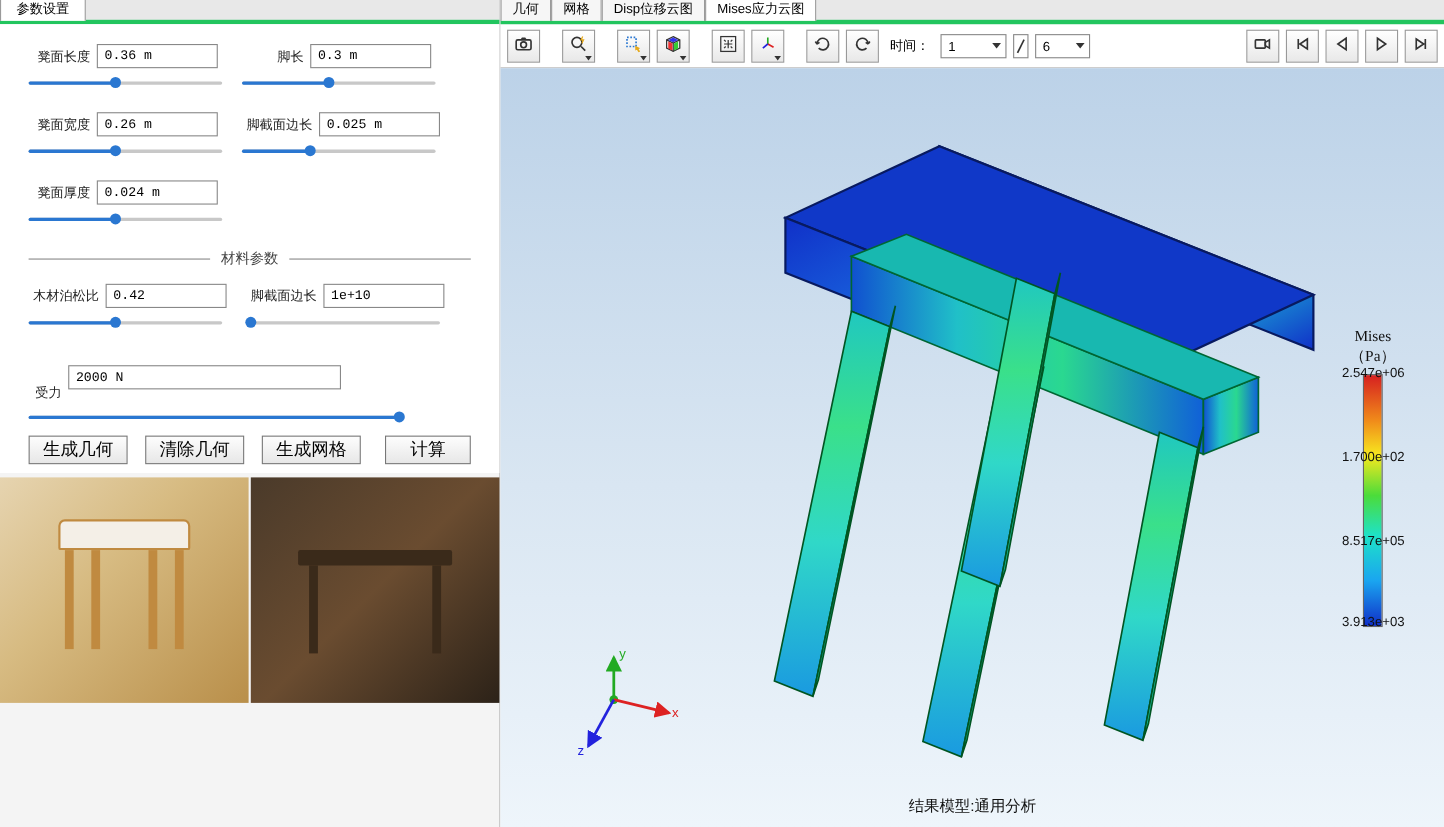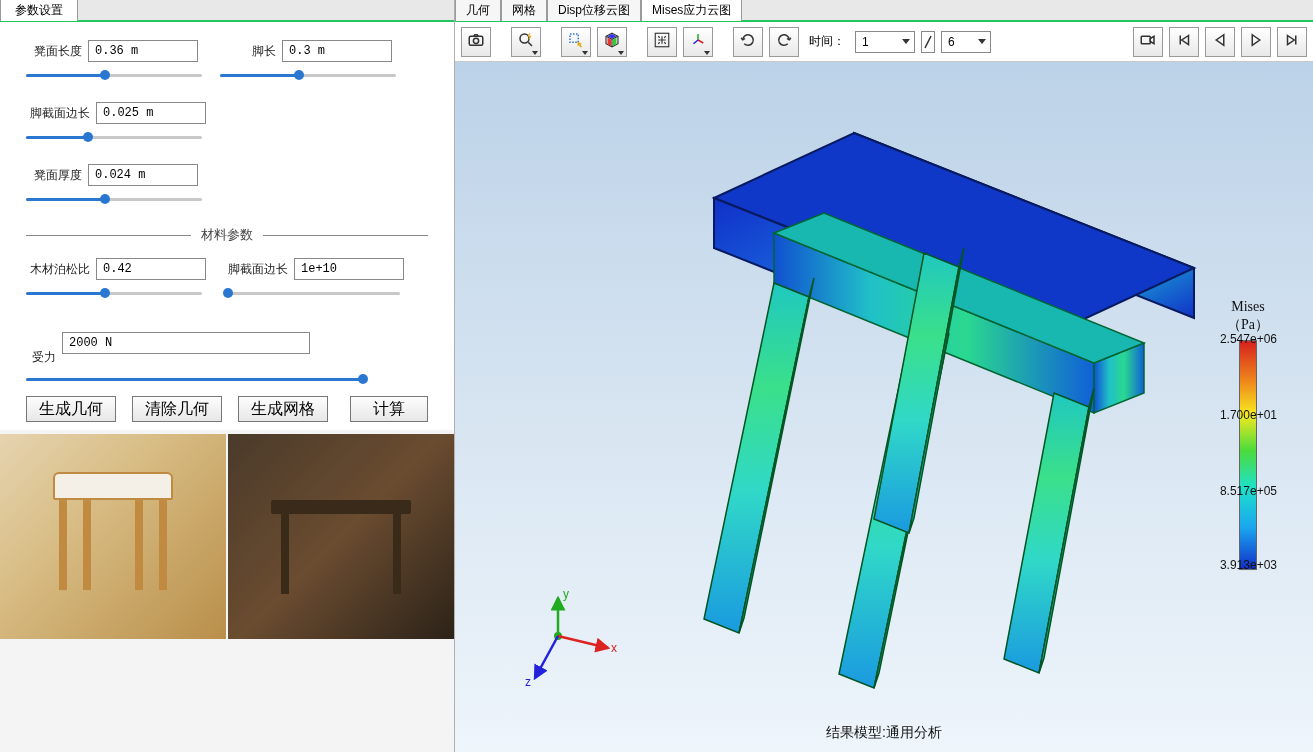--- a/index.html
+++ b/index.html
@@ -1,20 +1,20 @@
 <!DOCTYPE html>
 <html><head>
 <meta charset="utf-8">
 <style>
   * { box-sizing: border-box; }
   html,body { margin:0; padding:0; width:1313px; height:752px; font-family:"Microsoft YaHei","SimSun",Arial,sans-serif; font-size:12px; background:#fff; color:#000; overflow:hidden;}
   .app { display:flex; width:100%; height:100%; }
   .left-panel { width:455px; height:100%; border-right:1px solid #b0b0b0; display:flex; flex-direction:column; background:#f4f4f4;}
   .right-panel { flex:1; height:100%; display:flex; flex-direction:column; background:#fff; position:relative;}
-  .tabbar { height:22px; display:flex; align-items:flex-end; border-bottom:2px solid #22c55e; background:#e8e8e8; font-size:12px;}
+  .tabbar { height:22px; display:flex; align-items:flex-end; border-bottom:4px solid #22c55e; background:#e8e8e8; font-size:12px;}
   .tab { padding:3px 14px 2px 14px; border:1px solid #9a9a9a; border-bottom:none; background:#f6f6f6; margin-right:0; position:relative; top:1px; cursor:pointer;}
   .tab.active { background:#fff; }
   .right-tabbar .tab { padding:3px 10px 2px 10px;}
   .param-body { padding:18px 26px 8px 26px; background:#fff; }
   .section-title { display:flex; align-items:center; margin:6px 0 14px 0;}
   .section-title .line { flex:1; border-top:1px solid #888;}
   .section-title .txt { padding:0 10px; color:#444; font-size:13px;}
   .row { display:flex; align-items:flex-start; margin-bottom:20px; gap:18px;}
   .field { display:flex; flex-direction:column; gap:6px; }
   .field-top { display:flex; align-items:center; gap:6px;}
@@ -99,20 +99,31 @@
               <div class="track"></div>
               <div class="track-fill" style="width:45%"></div>
               <div class="thumb" style="left:45%"></div>
             </div>
         </div>
       </div>
 
       <div class="row">
         <div class="field">
           <div class="field-top">
+            <span class="lbl">凳面宽度</span>
+            <input class="inp" value="0.26 m" style="">
+          </div>
+          <div class="slider">
+              <div class="track"></div>
+              <div class="track-fill" style="width:45%"></div>
+              <div class="thumb" style="left:45%"></div>
+            </div>
+        </div>
+        <div class="field">
+          <div class="field-top">
             <span class="lbl w70">脚截面边长</span>
             <input class="inp" value="0.025 m" style="">
           </div>
           <div class="slider">
               <div class="track"></div>
               <div class="track-fill" style="width:35%"></div>
               <div class="thumb" style="left:35%"></div>
             </div>
         </div>
       </div>
@@ -388,20 +399,20 @@
       <div class="result-label">结果模型:通用分析</div>
 
       <div class="legend">
         <div class="cap">
           <span>Mises</span><br>
           <span>（Pa）</span>
         </div>
         <div class="bar"></div>
         <div class="ticks">
           <div class="tick" style="top:-4px;">2.547e+06</div>
-          <div class="tick" style="top:72px;">1.700e+01</div>
+          <div class="tick" style="top:72px;">1.700e+02</div>
           <div class="tick" style="top:148px;">8.517e+05</div>
           <div class="tick" style="top:222px;">3.913e+03</div>
         </div>
       </div>
     </div>
   </div>
 </div>
 
 </body></html>

